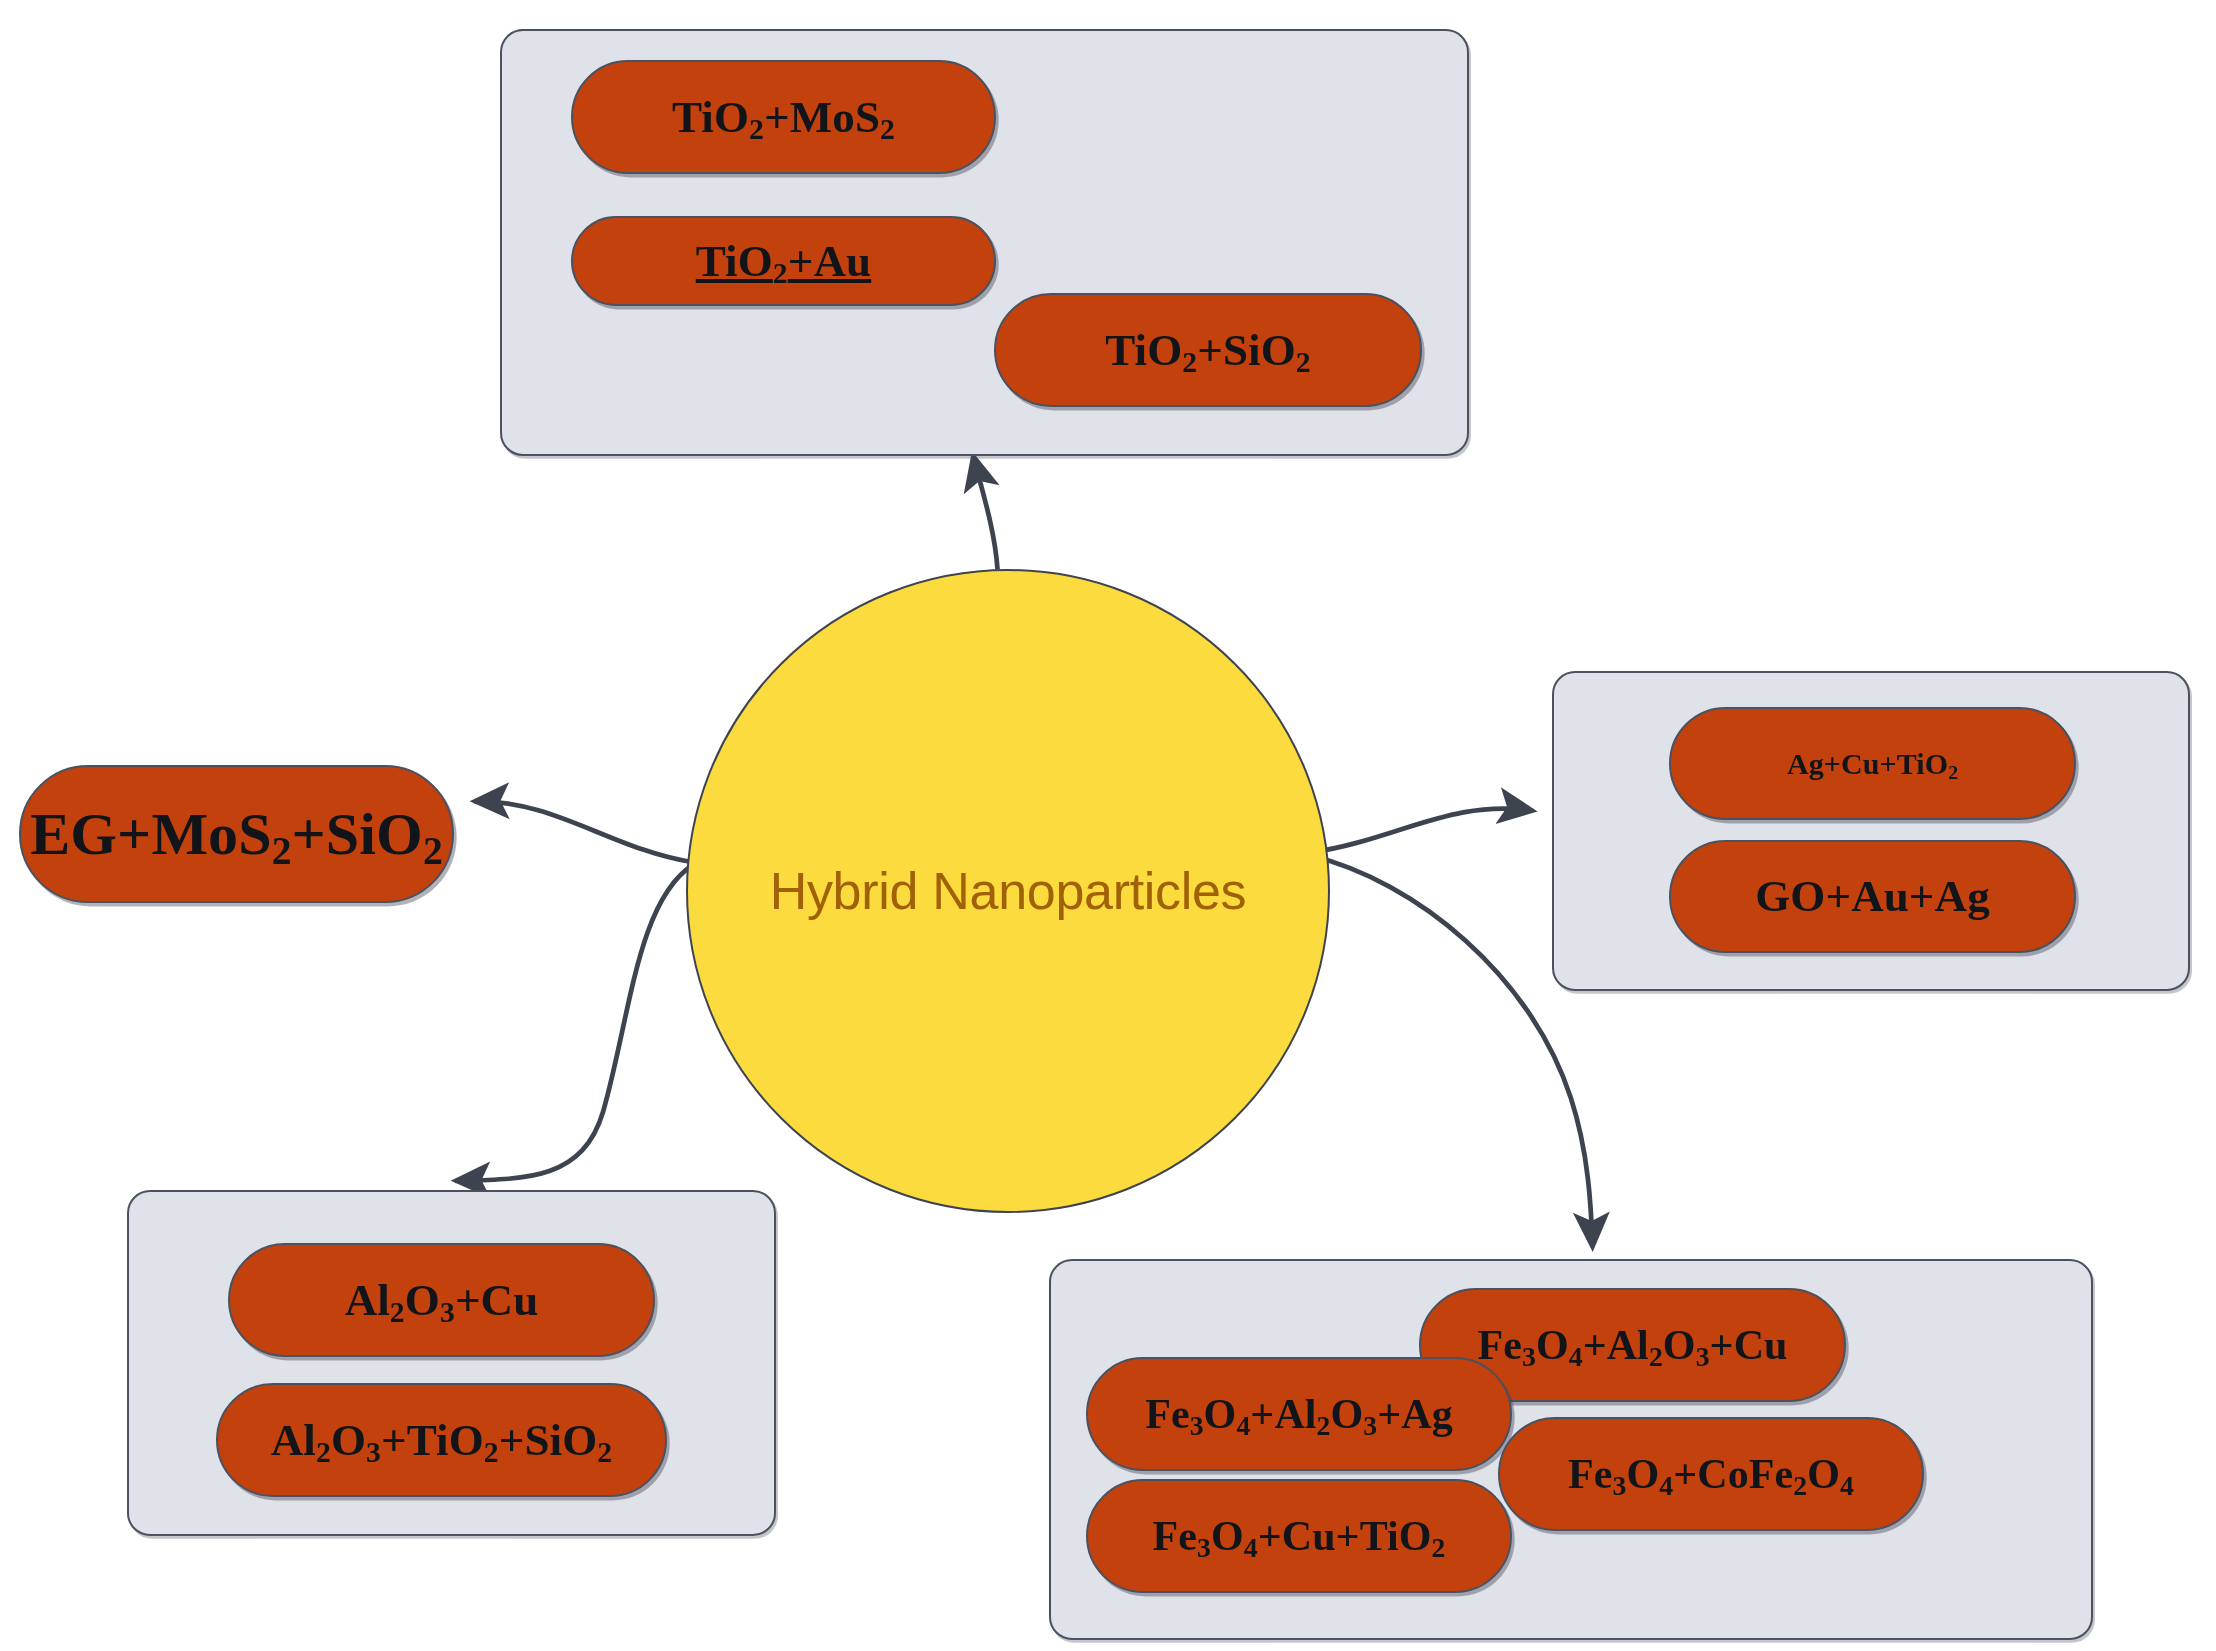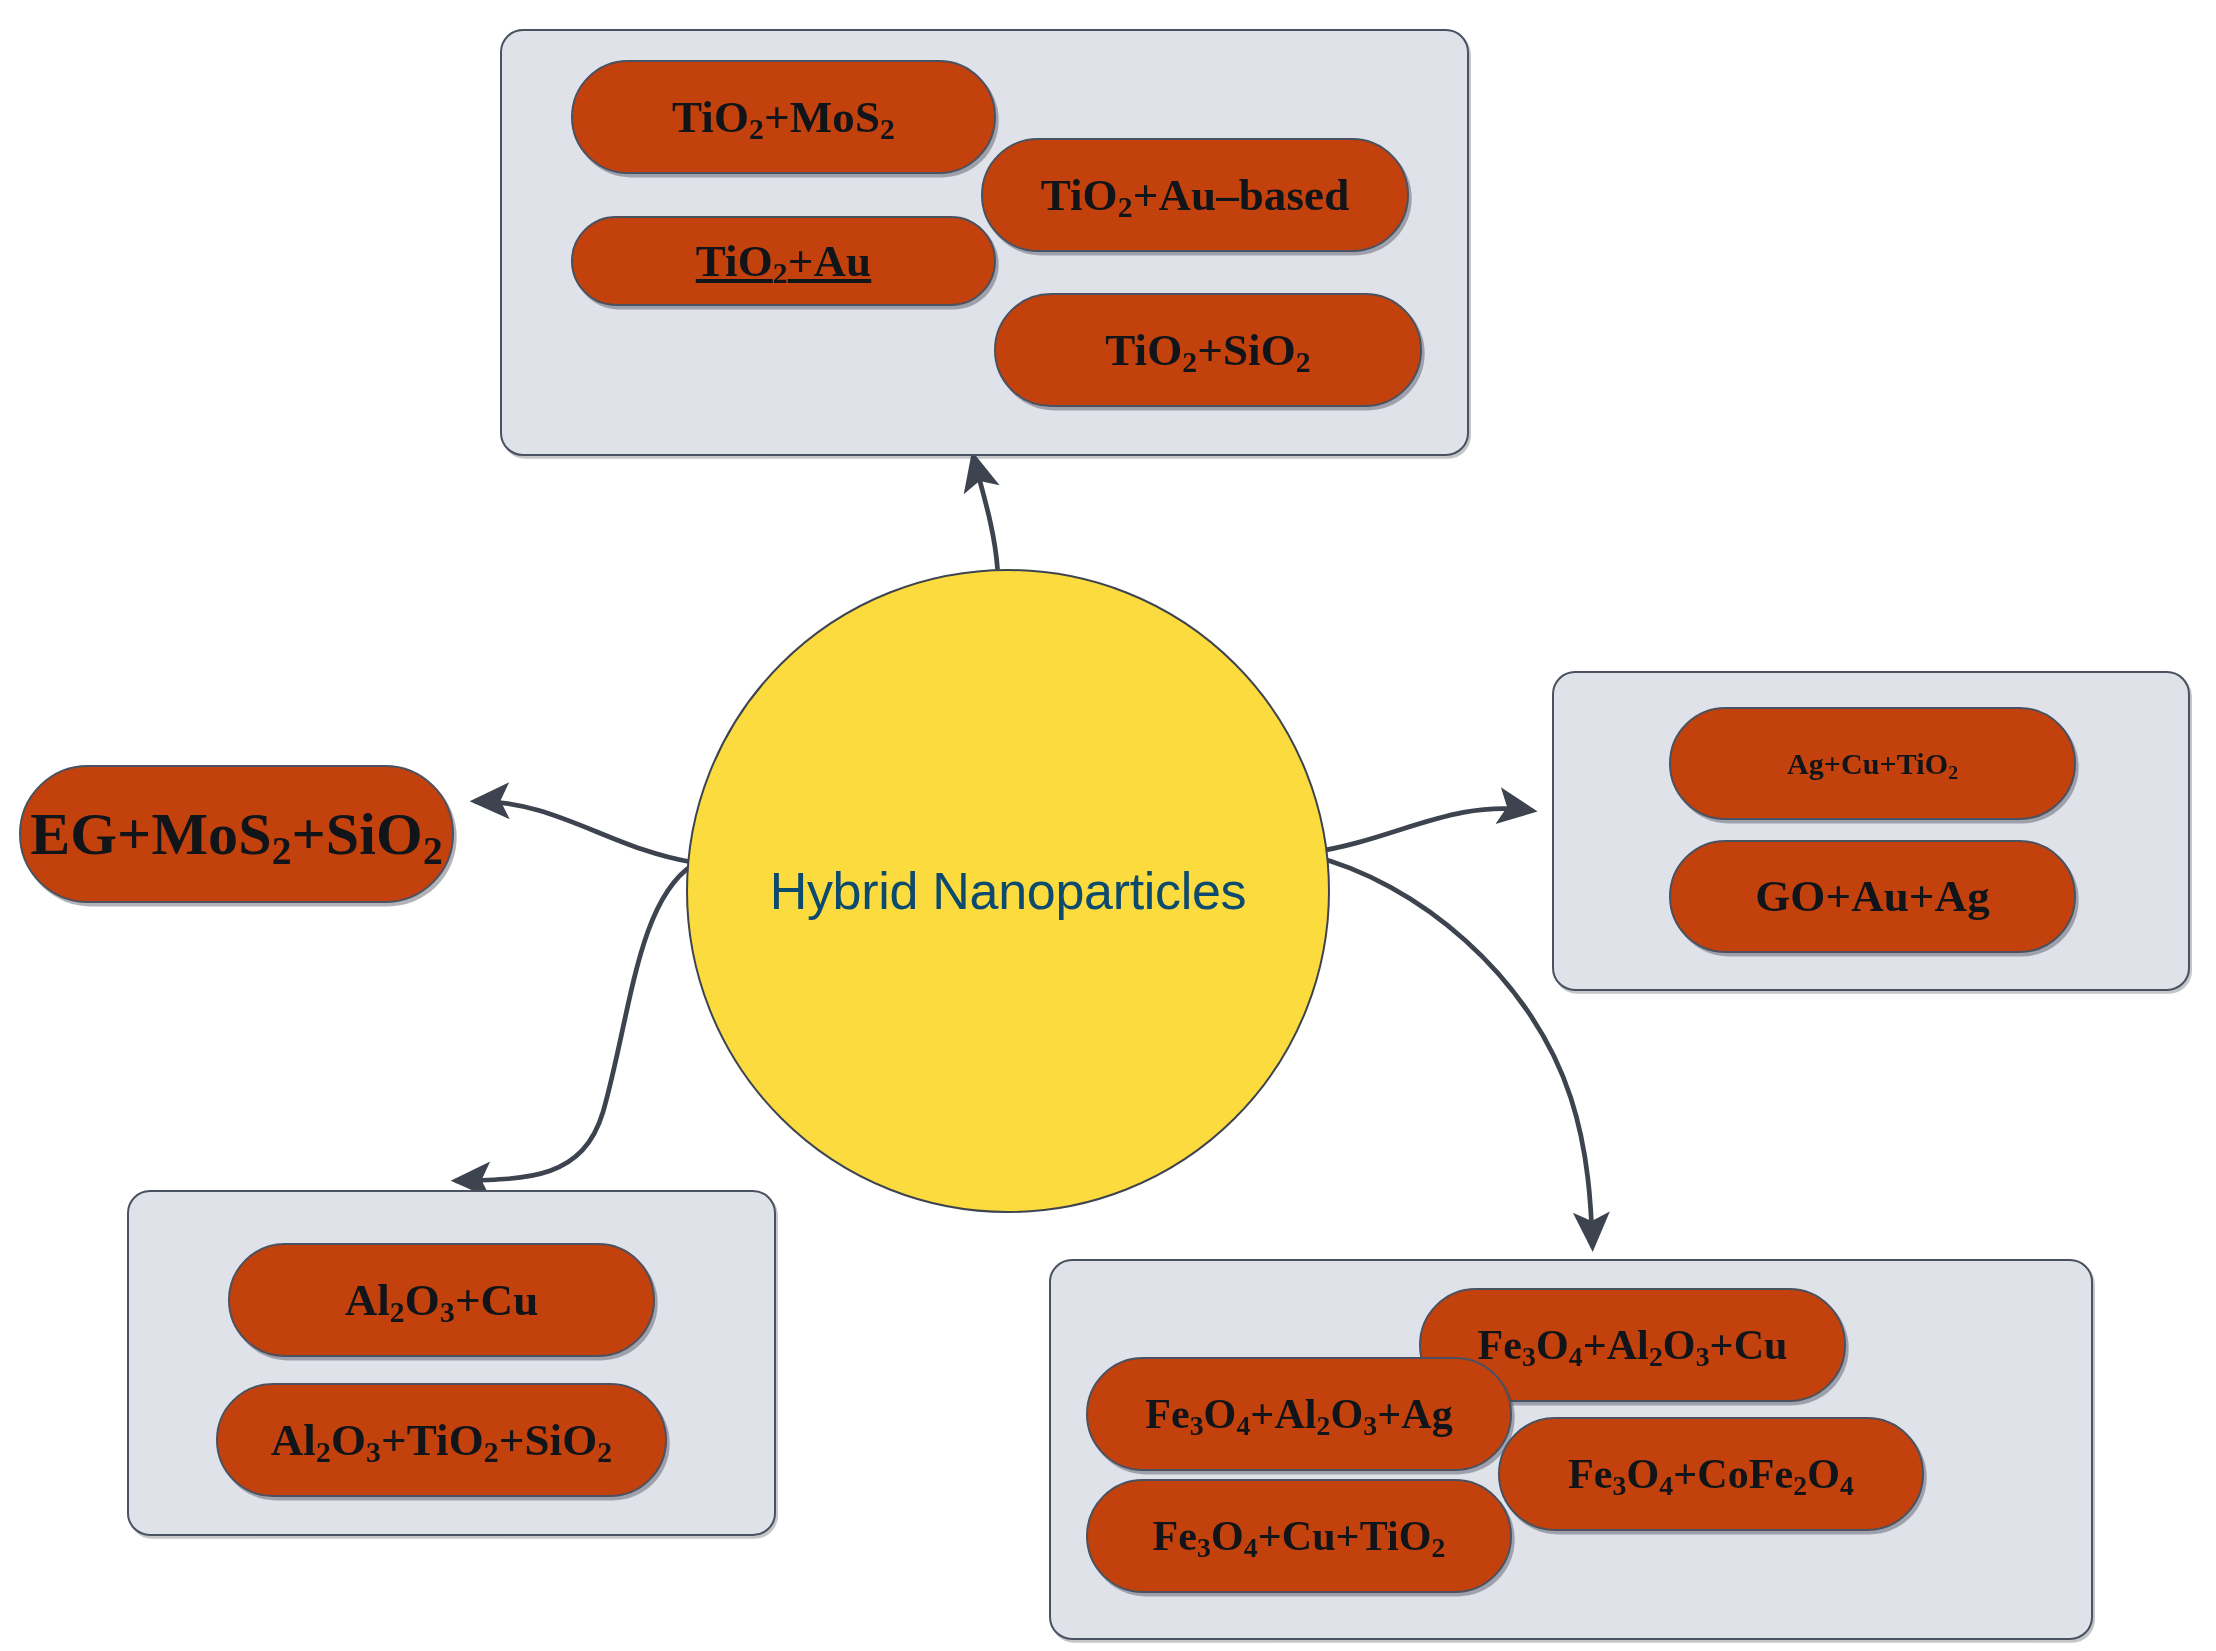--- a/index.html
+++ b/index.html
@@ -76,21 +76,21 @@
     background: #fcdb3f;
     border: 2.7px solid #3d4450;
     display: flex;
     align-items: center;
     justify-content: center;
   }
   #center-node .center-label {
     font-family: "Liberation Sans", sans-serif;
     font-weight: 400;
     font-size: 52px;
-    color: #0c4a6e;
+    color: #a16207;
     white-space: nowrap;
     letter-spacing: -0.3px;
   }
 </style>
 </head>
 <body>
 
 <div id="canvas">
 
   <svg id="edges" viewBox="0 0 3270 2437" xmlns="http://www.w3.org/2000/svg">
@@ -110,23 +110,20 @@
 
     <path d="M1934,1262 C2090,1300 2260,1440 2318,1620 C2344,1700 2348,1780 2350,1840" fill="none" stroke="#3d4450" stroke-width="7" marker-end="url(#arrowhead)"></path>
   </svg>
 
   <div class="group-box" style="left:500px; top:28.5px; width:969px; height:427px;"></div>
 
   <div class="pill" style="left:571px; top:60px; width:425px; height:114px; font-size:45px;">
     <span class="lbl">TiO<sub>2</sub>+MoS<sub>2</sub></span>
   </div>
 
-  <div class="pill" style="left:981px; top:138px; width:428px; height:114px; font-size:45px;">
-    <span class="lbl">TiO<sub>2</sub>+Au–based</span>
-  </div>
 
   <div class="pill" style="left:571px; top:216px; width:425px; height:90px; font-size:45px;text-decoration:underline;">
     <span class="lbl">TiO<sub>2</sub>+Au</span>
   </div>
 
   <div class="pill" style="left:994px; top:293px; width:428px; height:114px; font-size:45px;">
     <span class="lbl">TiO<sub>2</sub>+SiO<sub>2</sub></span>
   </div>
 
   <div class="pill" style="left:19px; top:765px; width:435px; height:138px; font-size:60px;">

